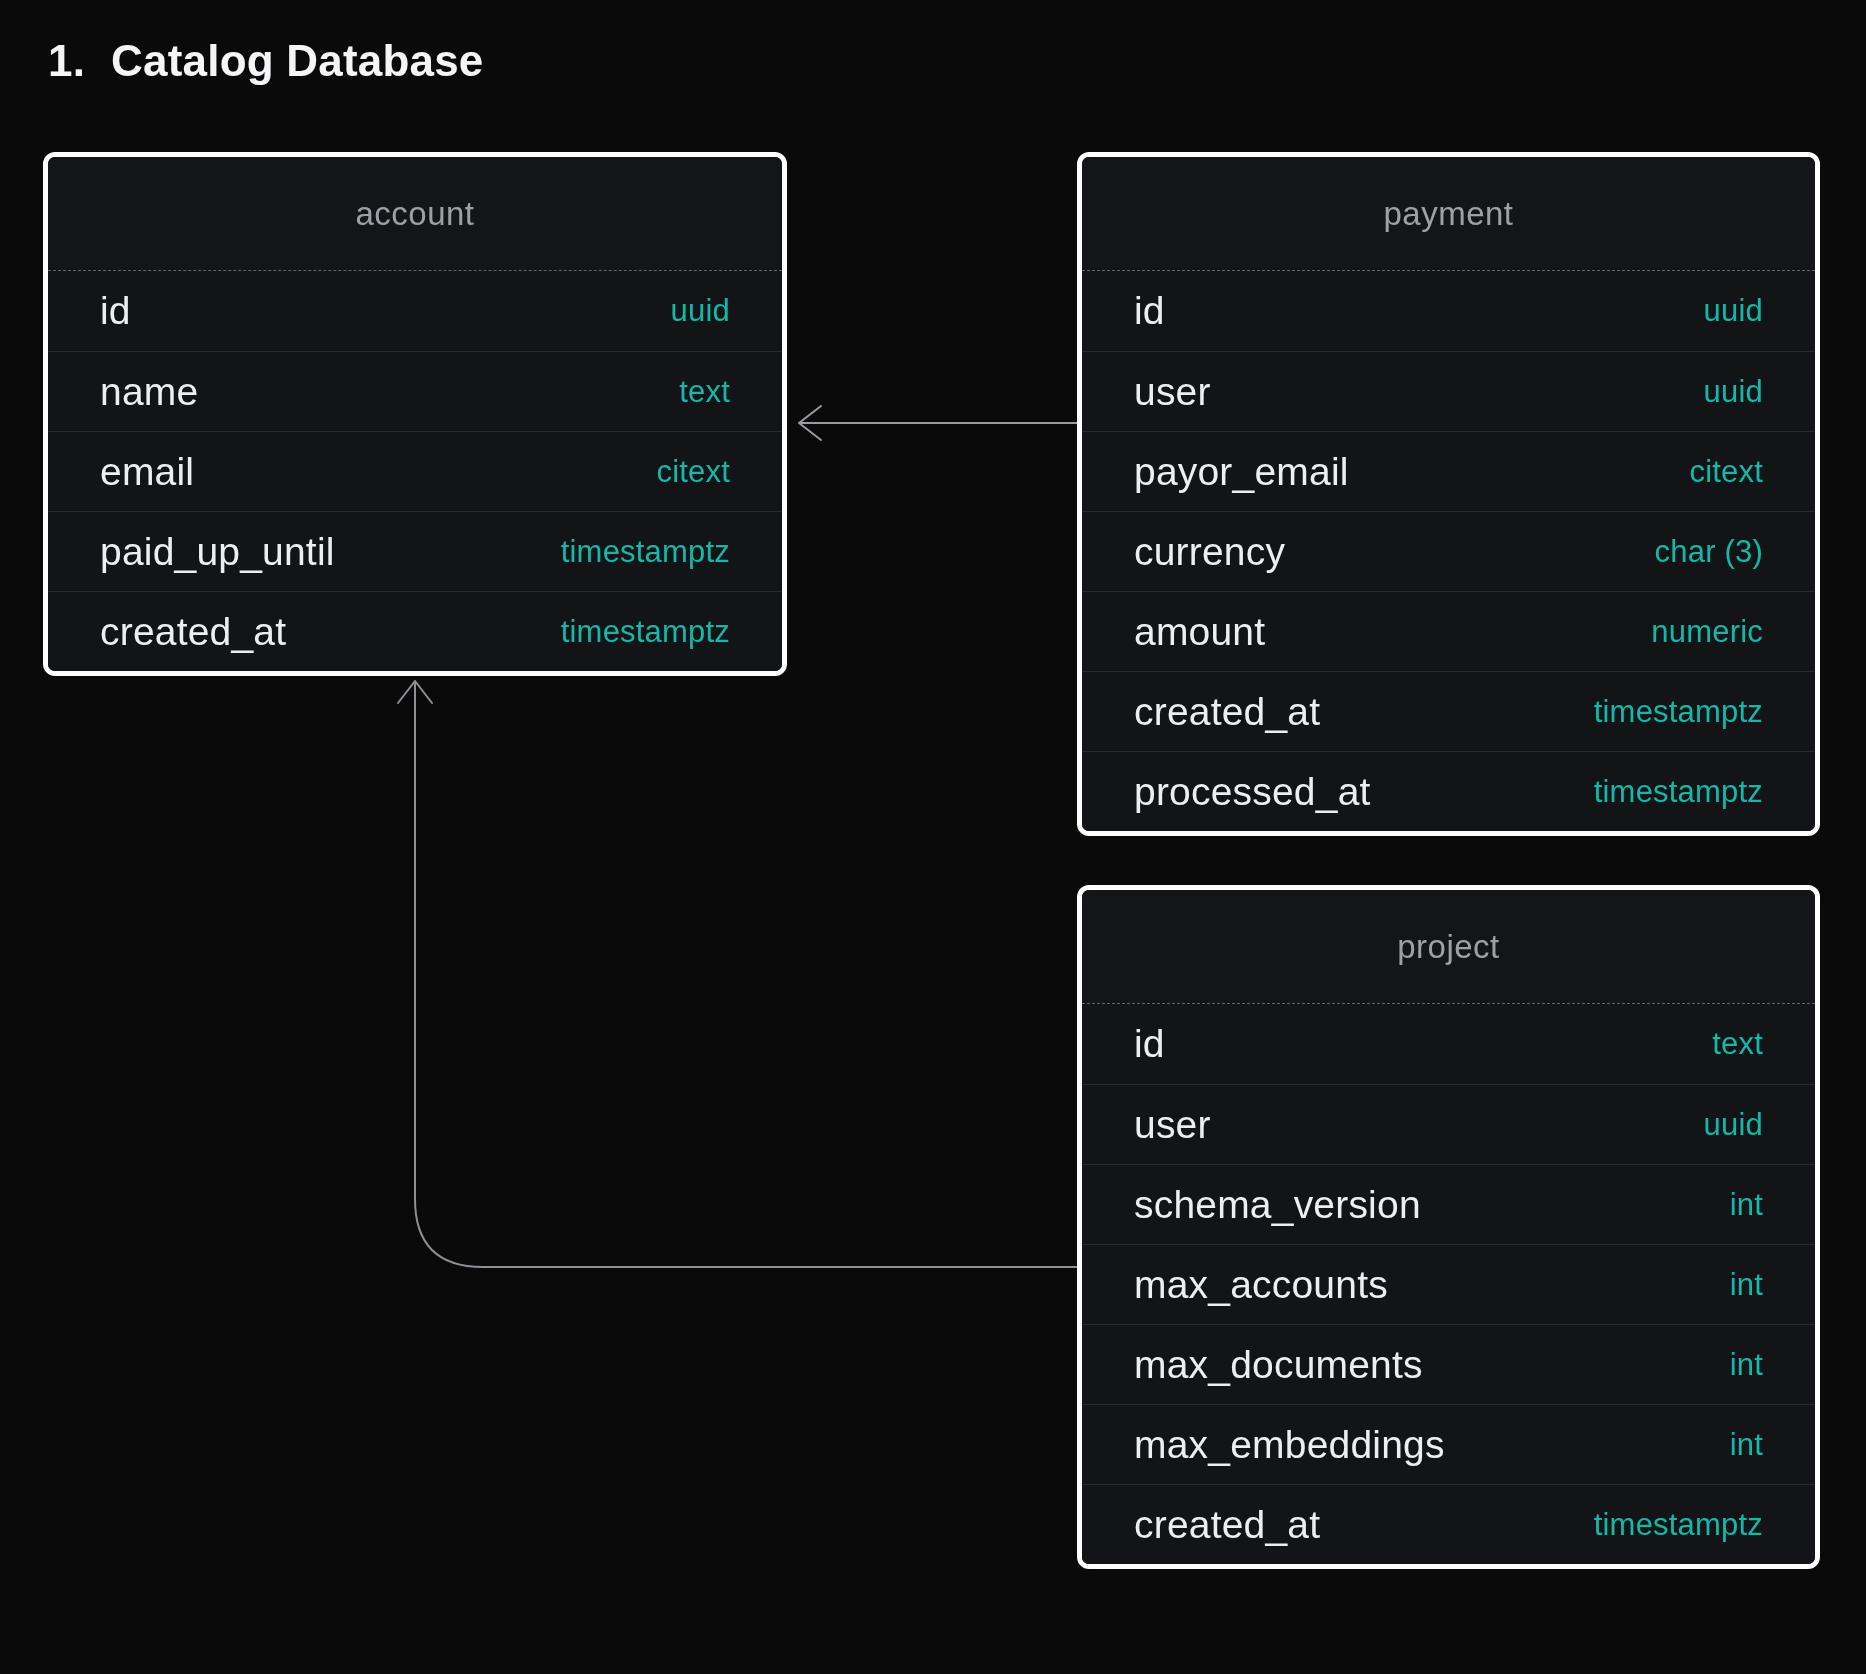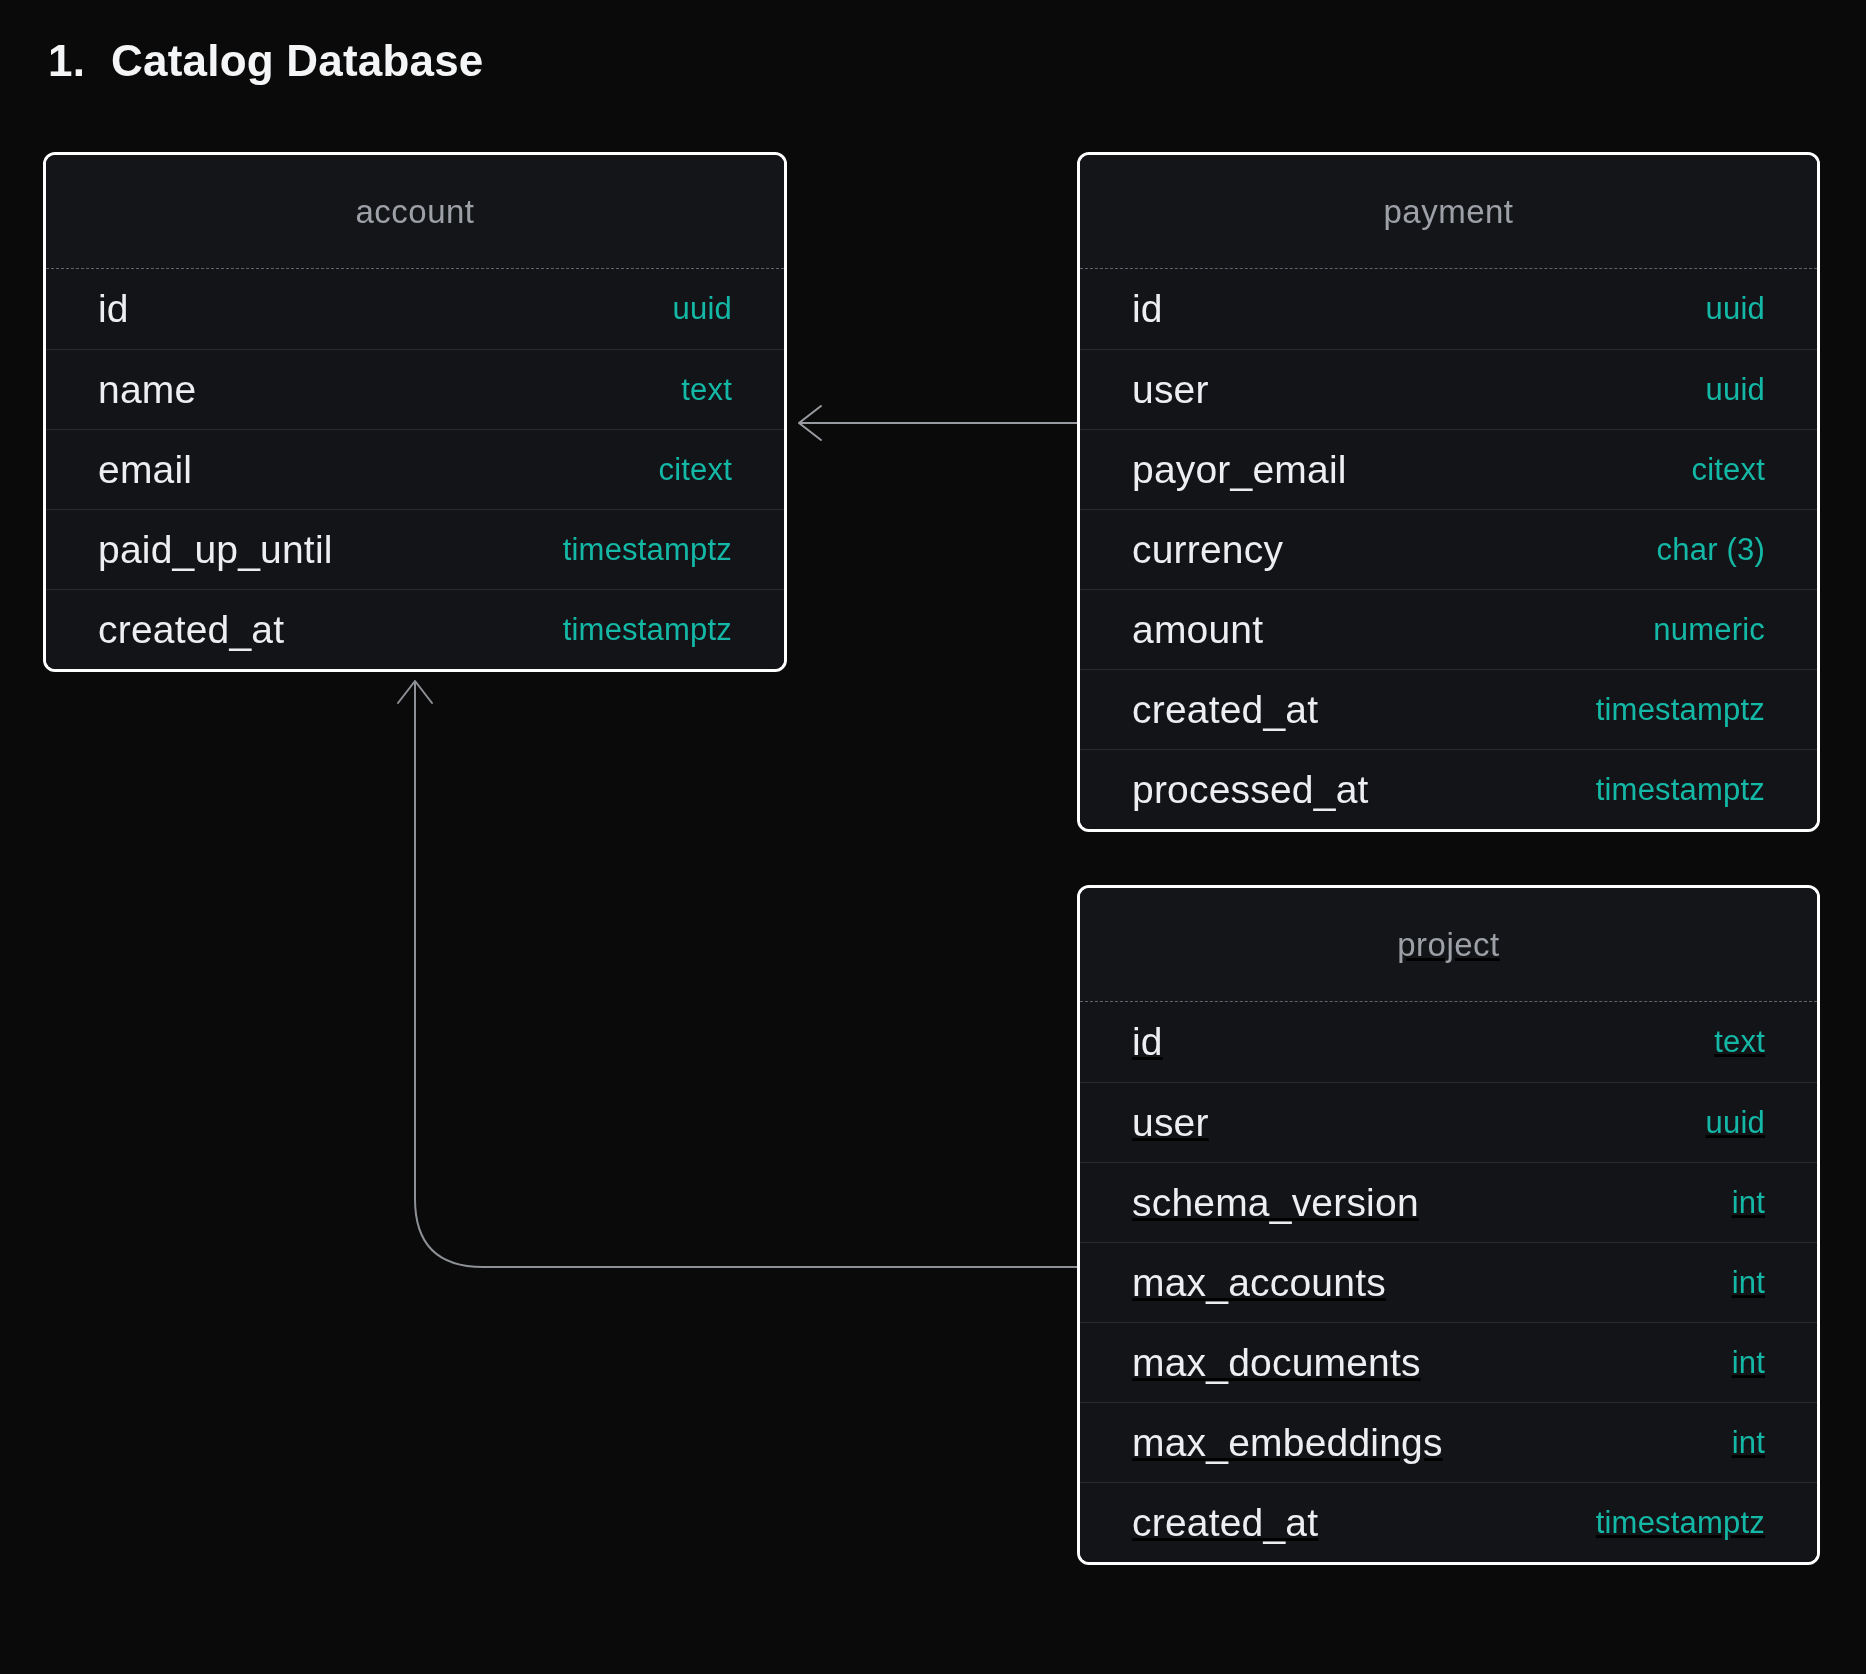--- a/index.html
+++ b/index.html
@@ -22,28 +22,28 @@
     display: flex;
     gap: 26px;
     font-size: 44px;
     font-weight: 600;
     color: #f4f5f6;
     letter-spacing: 0.2px;
   }
   .erd-table {
     position: absolute;
     background: #131418;
-    border: 3px solid #ffffff;
+    border: 5px solid #ffffff;
     border-radius: 12px;
     overflow: hidden;
     box-sizing: border-box;
   }
   .erd-table.account { left: 43px;  top: 152px; width: 744px; }
   .erd-table.payment { left: 1077px; top: 152px; width: 743px; }
-  .erd-table.project { left: 1077px; top: 885px; width: 743px; text-decoration: underline; }
+  .erd-table.project { left: 1077px; top: 885px; width: 743px; }
   .erd-header {
     height: 113px;
     display: flex;
     align-items: center;
     justify-content: center;
     color: #9da1a7;
     font-size: 33px;
     letter-spacing: 0.5px;
     border-bottom: 1px dashed #60646a;
     background: #141519;

